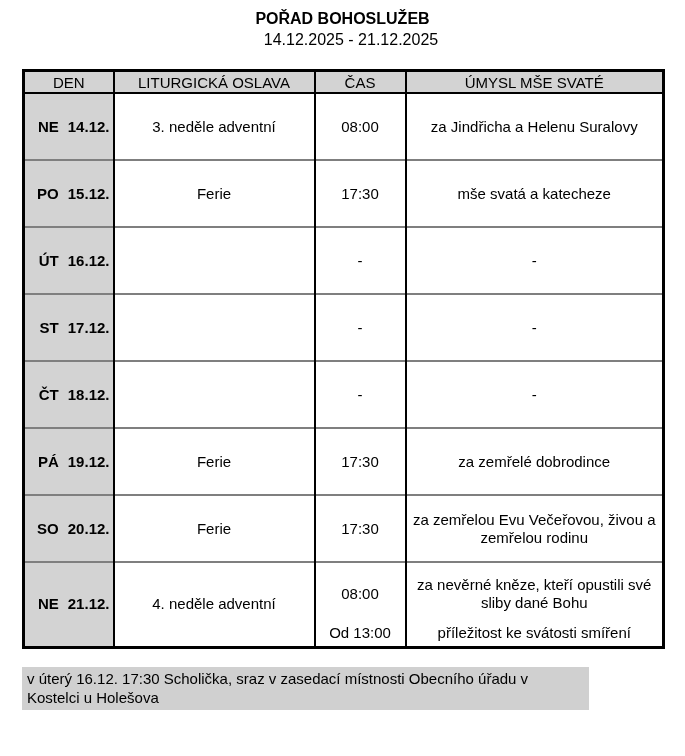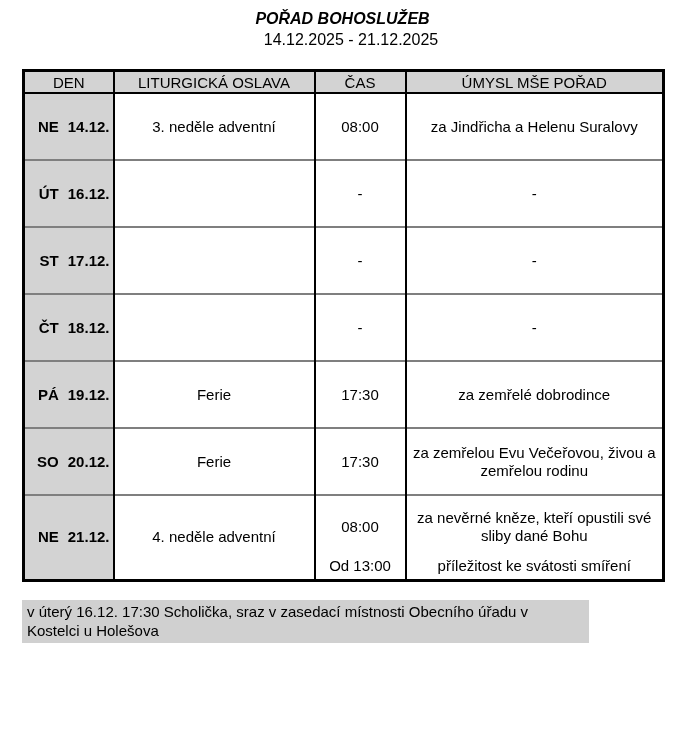--- a/index.html
+++ b/index.html
@@ -10,21 +10,21 @@
     background: #ffffff;
     font-family: "Liberation Sans", "DejaVu Sans", sans-serif;
     color: #000000;
     overflow: hidden;
   }
   .title-block {
     padding-top: 8px;
     text-align: center;
     line-height: 21px;
   }
-  .title-line { font-size: 16px; font-weight: bold; font-style: italic; }
+  .title-line { font-size: 16px; font-weight: bold; }
   .date-line  { font-size: 16px; font-weight: normal; margin-left: 17px; }
 
   table.schedule {
     border-collapse: collapse;
     table-layout: fixed;
     width: 640px;
     margin: 19px 0 0 22px;
     border: 3px solid var(--border-black, #000000);
     font-size: 15px;
   }
@@ -107,29 +107,35 @@
       <col class="c-den">
         <col class="c-lit">
         <col class="c-cas">
         <col class="c-umy">
     </colgroup>
     <thead>
       <tr>
         <th>DEN</th>
         <th>LITURGICKÁ OSLAVA</th>
         <th>ČAS</th>
-        <th>ÚMYSL MŠE POŘAD</th>
+        <th>ÚMYSL MŠE SVATÉ</th>
       </tr>
     </thead>
     <tbody>
         <tr>
           <td class="day-cell"><span class="day">NE</span><span>14.12.</span></td>
           <td>3. neděle adventní</td>
           <td>08:00</td>
           <td>za Jindřicha a Helenu Suralovy</td>
+        </tr>
+        <tr>
+          <td class="day-cell"><span class="day">PO</span><span>15.12.</span></td>
+          <td>Ferie</td>
+          <td>17:30</td>
+          <td>mše svatá a katecheze</td>
         </tr>
         <tr>
           <td class="day-cell"><span class="day">ÚT</span><span>16.12.</span></td>
           <td></td>
           <td>-</td>
           <td>-</td>
         </tr>
         <tr>
           <td class="day-cell"><span class="day">ST</span><span>17.12.</span></td>
           <td></td>

